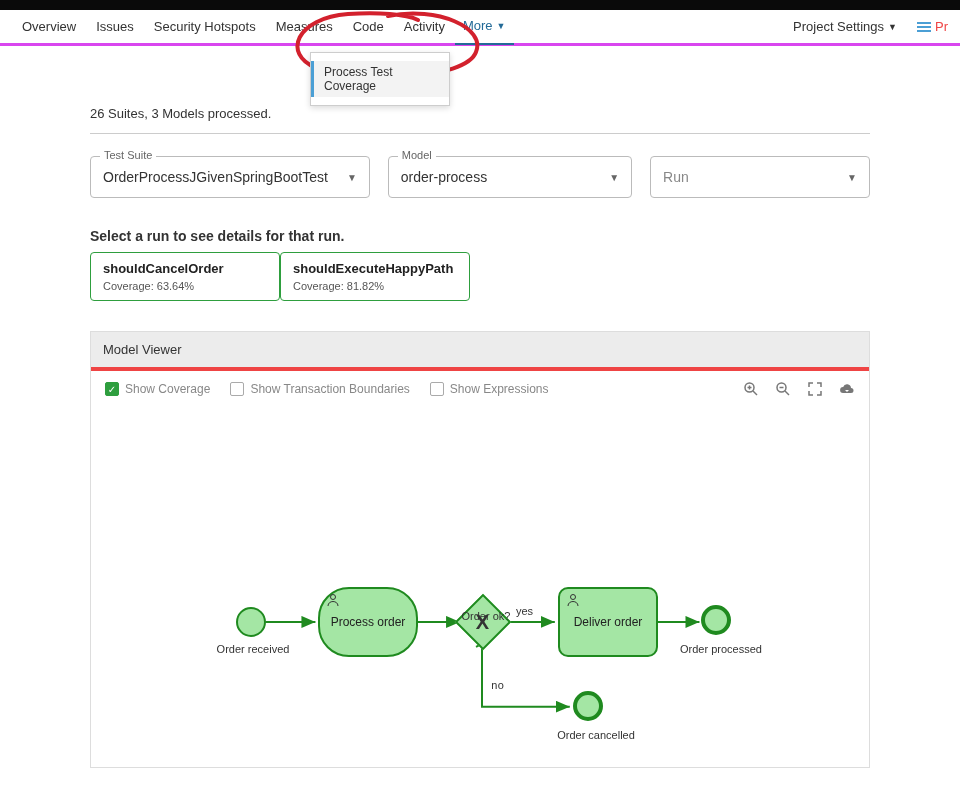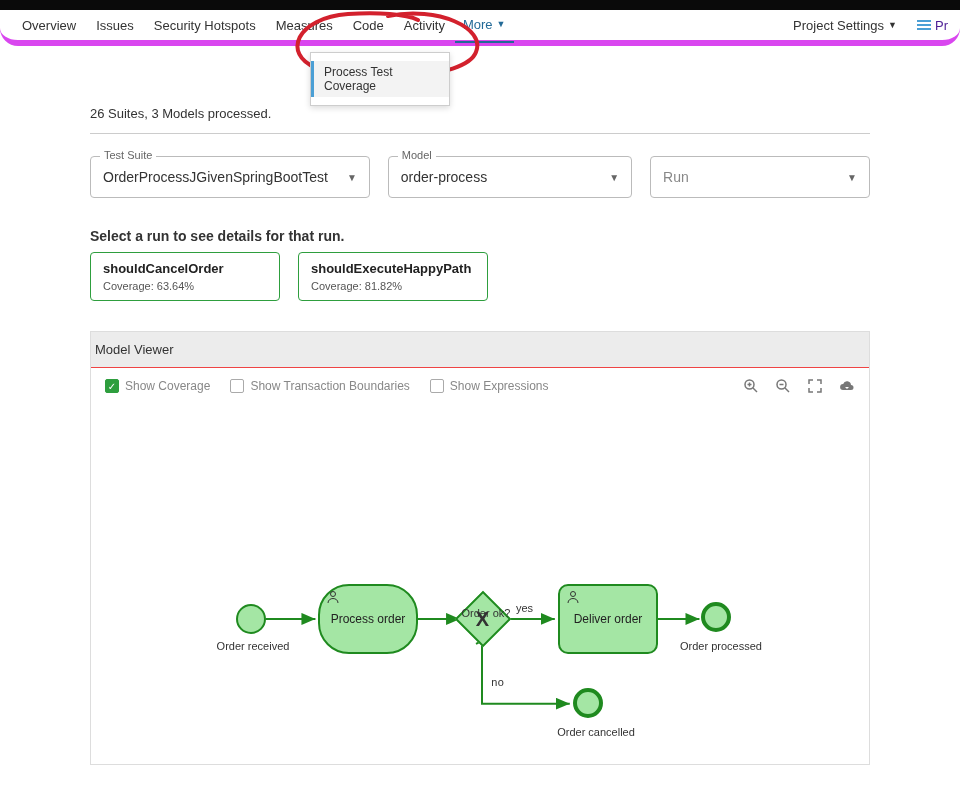--- a/index.html
+++ b/index.html
@@ -1,18 +1,18 @@
 <!DOCTYPE html>
 <html><head>
 <meta charset="utf-8">
 <style>
   * { box-sizing: border-box; font-family: -apple-system, BlinkMacSystemFont, "Segoe UI", Helvetica, Arial, sans-serif; }
   body { margin:0; background:#fff; color:#333; }
   .topbar { height:10px; background:#0a0a0a; }
-  .nav { display:flex; align-items:center; height:36px; padding:0 12px; border-bottom:6px solid #d946ef; font-size:13px; color:#333; position:relative;border-radius:18px; }
+  .nav { display:flex; align-items:center; height:36px; padding:0 12px; border-bottom:3px solid #d946ef; font-size:13px; color:#333; position:relative; }
   .nav .item { padding:0 10px; height:36px; display:flex; align-items:center; cursor:pointer; }
   .nav .more { color:#236a97; border-bottom:2px solid #236a97; height:36px; display:flex; align-items:center; padding:0 8px; }
   .caret { margin-left:4px; font-size:9px; }
   .spacer { flex:1; }
   .dropdown {
     position:absolute; top:42px; left:310px; width:140px; background:#fff;
     border:1px solid #cdcdcd; box-shadow:0 2px 6px rgba(0,0,0,0.15);
     padding:8px 0; z-index:100;
   }
   .dropdown-item {
@@ -31,28 +31,28 @@
   .sel-label {
     position:absolute; top:-7px; left:10px; background:#fff; padding:0 4px;
     font-size:11px; color:#666;
   }
   .sel {
     border:1px solid #bbb; border-radius:4px; height:42px; display:flex; align-items:center;
     justify-content:space-between; padding:0 12px; font-size:14px; color:#333; cursor:pointer;gap:19px;
   }
   .sel .arrow { color:#666; font-size:10px; }
   .runs-label { font-size:14px; font-weight:700; margin-bottom:8px; }
-  .runs { display:flex; gap:18px; margin-bottom:30px; }
+  .runs { display:flex; margin-bottom:30px; }
   .run-card {
     border:1px solid #2e9e3e; border-radius:4px; padding:8px 12px; width:190px; cursor:pointer;
   }
   .run-card .rname { font-size:13px; font-weight:700; color:#222; margin-bottom:4px; }
   .run-card .rcov  { font-size:11px; color:#555; }
   .panel { border:1px solid #ddd; background:#fff; }
-  .panel-head { background:#ececec; padding:10px 4px; font-size:13px; color:#333; border-bottom:1px solid #ef4444; }
+  .panel-head { background:#ececec; padding:10px 12px; font-size:13px; color:#333; border-bottom:4px solid #ef4444; }
   .panel-toolbar { display:flex; align-items:center; padding:10px 14px; font-size:12px; color:#888; }
   .chk { width:14px; height:14px; border:1px solid #aaa; border-radius:2px; margin-right:6px; display:inline-flex; align-items:center; justify-content:center; font-size:10px; color:#fff; }
   .chk.on { background:#2e9e3e; border-color:#2e9e3e; }
   .opt { display:flex; align-items:center; margin-right:20px; cursor:pointer; }
   .icons { margin-left:auto; display:flex; gap:16px; color:#888; }
   .icons .ic { width:16px; height:16px; cursor:pointer; display:flex; align-items:center; justify-content:center; }
   .diagram { position:relative; height:360px; background:#fff; }
 
   
   .task {
@@ -96,21 +96,21 @@
   <div class="item">Activity</div>
   <div class="item more">
     <span>More</span>
     <span class="caret">▼</span>
   </div>
   <div class="spacer"></div>
   <div class="item">
     <span>Project Settings</span>
     <span class="caret">▼</span>
   </div>
-  <div class="item" style="color:#4c1d95;padding-right:0">
+  <div class="item" style="color:#ef4444;padding-right:0">
     <span class="list-icon">
         <span></span>
         <span></span>
         <span></span>
       </span>
     <span>Pr</span>
   </div>
 
   <div class="dropdown">
     <div class="dropdown-item">Process Test Coverage</div>

